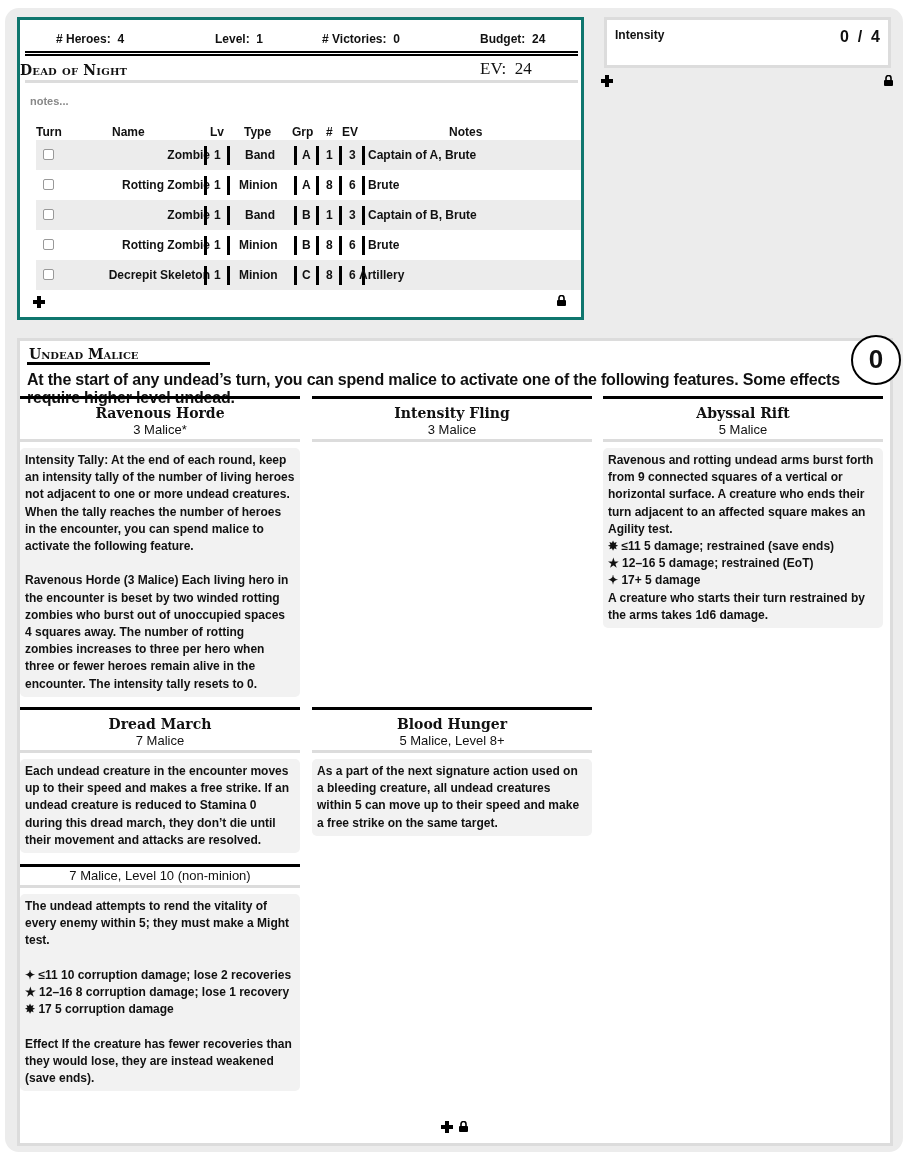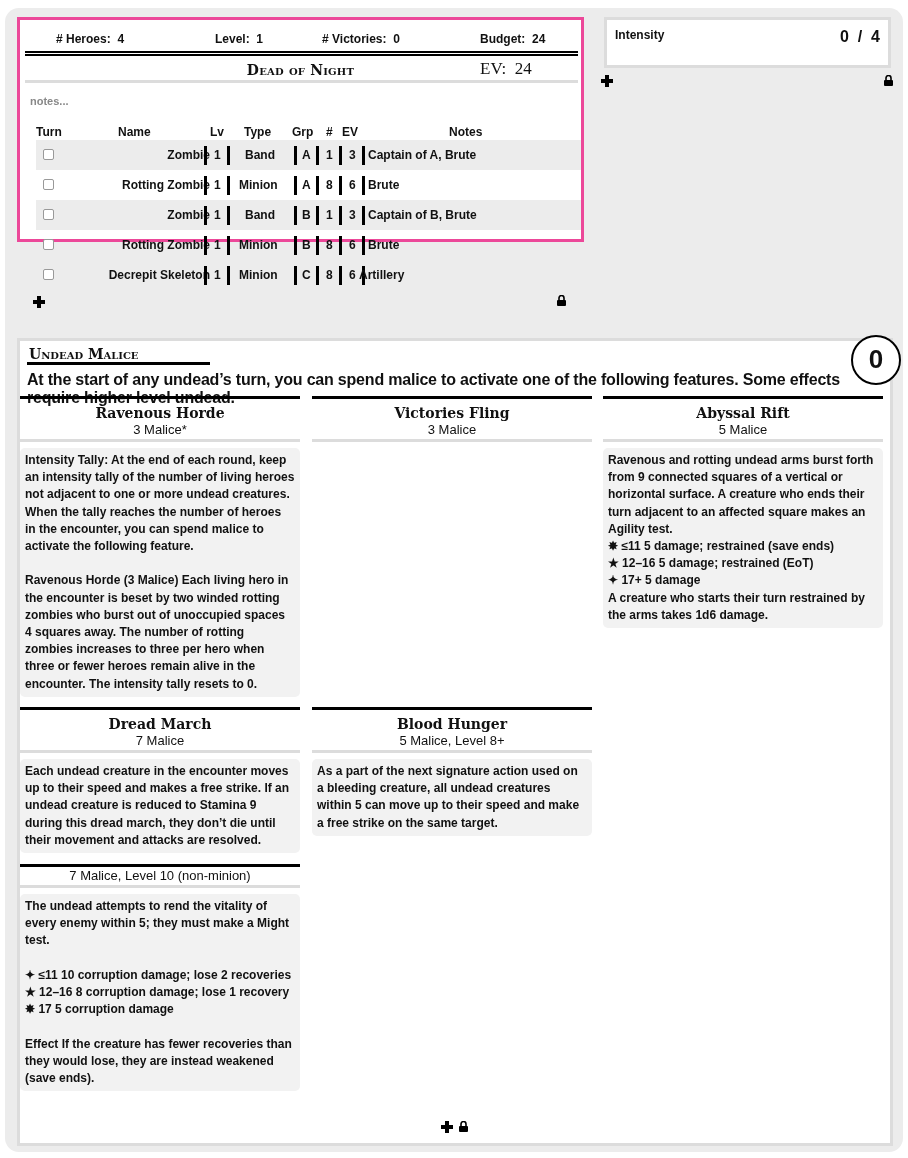--- a/index.html
+++ b/index.html
@@ -1,24 +1,24 @@
 <!DOCTYPE html>
 <html><head>
 <meta charset="utf-8">
 <style>
   * { box-sizing: border-box; margin: 0; padding: 0; }
   body { width: 908px; height: 1158px; background: #fff; font-family: "Liberation Sans", sans-serif; color: #111; position: relative; overflow: hidden; }
   .outer { position: absolute; left: 5px; top: 8px; width: 898px; height: 1144px; background: #ececec; border-radius: 14px; }
 
   
-  .enc { position: absolute; left: 17px; top: 17px; width: 567px; height: 225px; background: #fff; border: 3px solid #ec4899; }
+  .enc { position: absolute; left: 17px; top: 17px; width: 567px; height: 303px; background: #fff; border: 3px solid #0f766e; }
   .stats { position: absolute; left: 8px; top: 10px; width: 542px; height: 24px; font-size: 12px; font-weight: bold; }
   .stats span { position: absolute; top: 2px; white-space: pre; }
   .dbl { position: absolute; left: 5px; top: 31px; width: 553px; height: 5px; border-top: 2px solid #000; border-bottom: 2px solid #000; }
-  .title { position: absolute; left: 0; width: 100%; top: 42px; text-align: center; font-family: "DejaVu Serif", serif; font-size: 14px; font-weight: bold; font-variant: small-caps; letter-spacing: 0.2px; }
+  .title { position: absolute; left: 0; width: 100%; top: 42px; text-align: left; font-family: "DejaVu Serif", serif; font-size: 14px; font-weight: bold; font-variant: small-caps; letter-spacing: 0.2px; }
   .ev { position: absolute; left: 460px; top: 39px; font-family: "Liberation Serif", serif; font-size: 17px; font-weight: normal; white-space: pre; }
   .grayline { position: absolute; left: 5px; top: 60px; width: 553px; height: 3px; background: #dcdcdc; }
   .notes { position: absolute; left: 10px; top: 75px; font-size: 11px; color: #888; font-weight: bold; }
   .thead { position: absolute; top: 105px; font-size: 12px; font-weight: bold; }
   .row { position: absolute; left: 16px; width: 545px; height: 30px; font-size: 12px; font-weight: bold; }
   .row.shade { background: #ececec; }
   .row .cb { position: absolute; left: 7px; top: 9px; width: 11px; height: 11px; border: 1px solid #999; border-radius: 2px; background: #fff; }
   .row .c { position: absolute; top: 8px; }
   .row .bar { position: absolute; top: 6px; width: 3px; height: 19px; background: #000; }
   .plus { position: absolute; font-size: 16px; font-weight: bold; }
@@ -58,21 +58,21 @@
     <span style="left:452px"><span style="position:static">Budget:</span>&nbsp;&nbsp;<span style="position:static">24</span></span>
   </div>
   <div class="dbl"></div>
   <div class="title">Dead of Night</div>
   <div class="ev"><span>EV:</span>&nbsp;&nbsp;<span>24</span></div>
   <div class="grayline"></div>
   <div class="notes">notes...</div>
 
   <div>
     <span class="thead" style="left:16px">Turn</span>
-    <span class="thead" style="left:98px">Name</span>
+    <span class="thead" style="left:92px">Name</span>
     <span class="thead" style="left:190px">Lv</span>
     <span class="thead" style="left:224px">Type</span>
     <span class="thead" style="left:272px">Grp</span>
     <span class="thead" style="left:306px">#</span>
     <span class="thead" style="left:322px">EV</span>
     <span class="thead" style="left:429px">Notes</span>
   </div>
 
   <div class="row shade" style="top:120px">
     <span class="cb"></span>
@@ -188,21 +188,21 @@
     <div class="cost">3 Malice*</div>
     <div class="sep"></div>
     <div class="body">
         <p>Intensity Tally: At the end of each round, keep an intensity tally of the number of living heroes not adjacent to one or more undead creatures. When the tally reaches the number of heroes in the encounter, you can spend malice to activate the following feature.
 
 Ravenous Horde (3 Malice) Each living hero in the encounter is beset by two winded rotting zombies who burst out of unoccupied spaces 4 squares away. The number of rotting zombies increases to three per hero when three or fewer heroes remain alive in the encounter. The intensity tally resets to 0.</p>
       </div>
   </div>
   <div class="card" style="left:292px;top:55px">
     <div class="top"></div>
-    <div class="name">Victories Fling</div>
+    <div class="name">Intensity Fling</div>
     <div class="cost">3 Malice</div>
     <div class="sep"></div>
   </div>
   <div class="card" style="left:583px;top:55px">
     <div class="top"></div>
     <div class="name">Abyssal Rift</div>
     <div class="cost">5 Malice</div>
     <div class="sep"></div>
     <div class="body">
         <p>Ravenous and rotting undead arms burst forth from 9 connected squares of a vertical or horizontal surface. A creature who ends their turn adjacent to an affected square makes an Agility test.
@@ -212,21 +212,21 @@
 A creature who starts their turn restrained by the arms takes 1d6 damage.</p>
       </div>
   </div>
 
   <div class="card" style="left:0px;top:366px">
     <div class="top"></div>
     <div class="name">Dread March</div>
     <div class="cost">7 Malice</div>
     <div class="sep"></div>
     <div class="body">
-        <p>Each undead creature in the encounter moves up to their speed and makes a free strike. If an undead creature is reduced to Stamina 9 during this dread march, they don’t die until their movement and attacks are resolved.</p>
+        <p>Each undead creature in the encounter moves up to their speed and makes a free strike. If an undead creature is reduced to Stamina 0 during this dread march, they don’t die until their movement and attacks are resolved.</p>
       </div>
   </div>
   <div class="card" style="left:292px;top:366px">
     <div class="top"></div>
     <div class="name">Blood Hunger</div>
     <div class="cost">5 Malice, Level 8+</div>
     <div class="sep"></div>
     <div class="body">
         <p>As a part of the next signature action used on a bleeding creature, all undead creatures within 5 can move up to their speed and make a free strike on the same target.</p>
       </div>

